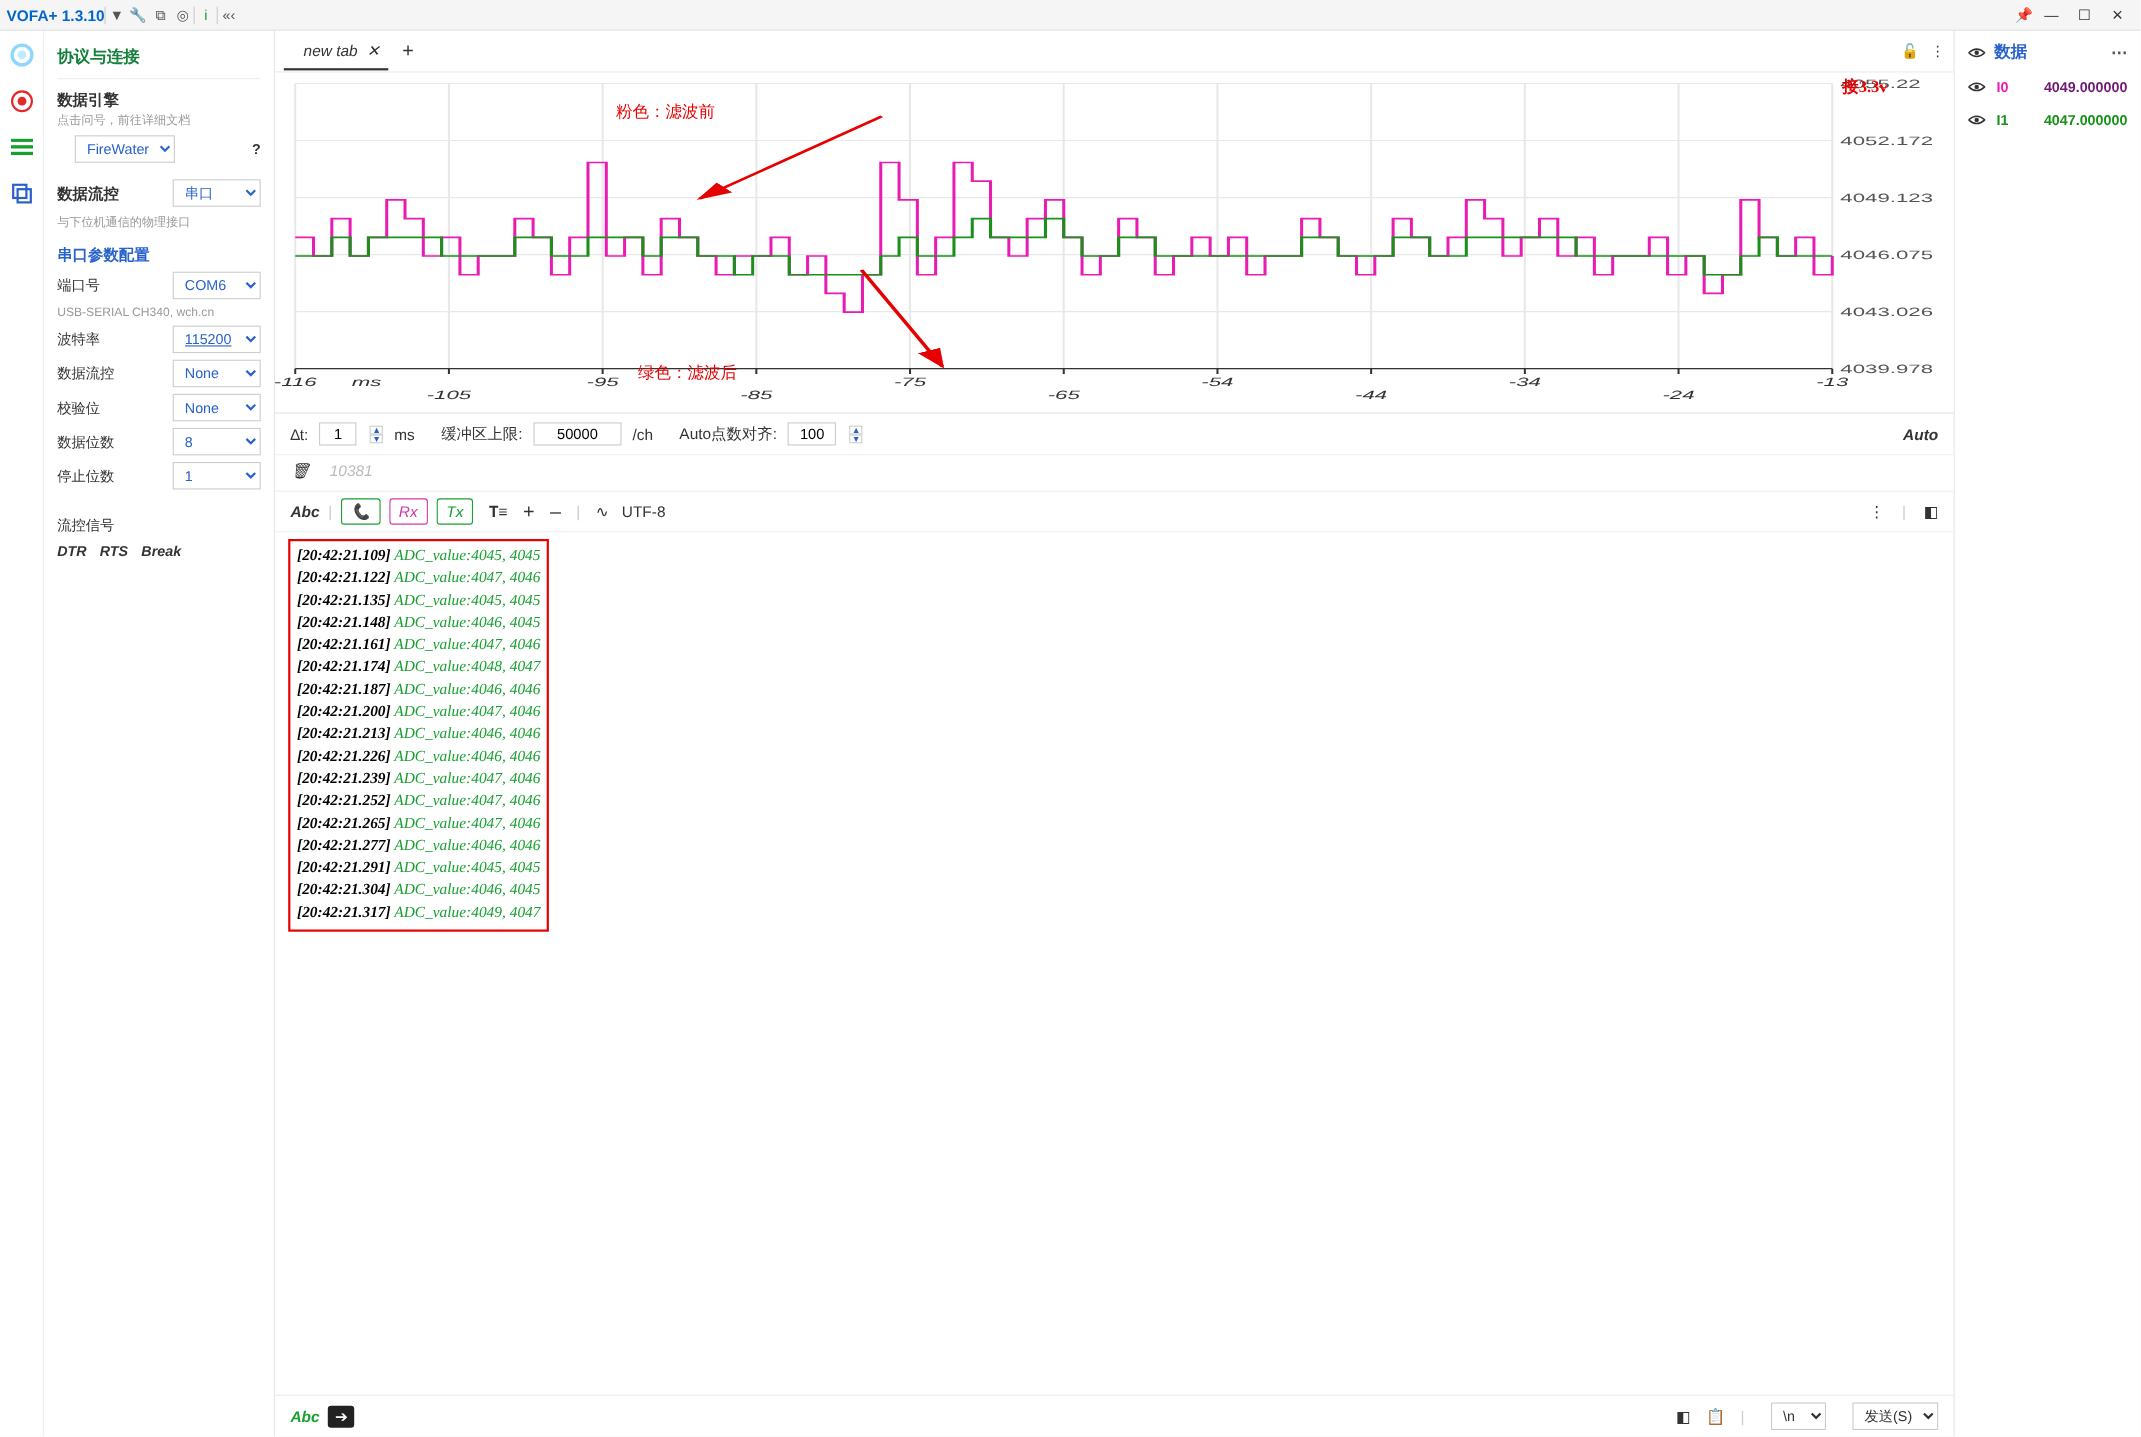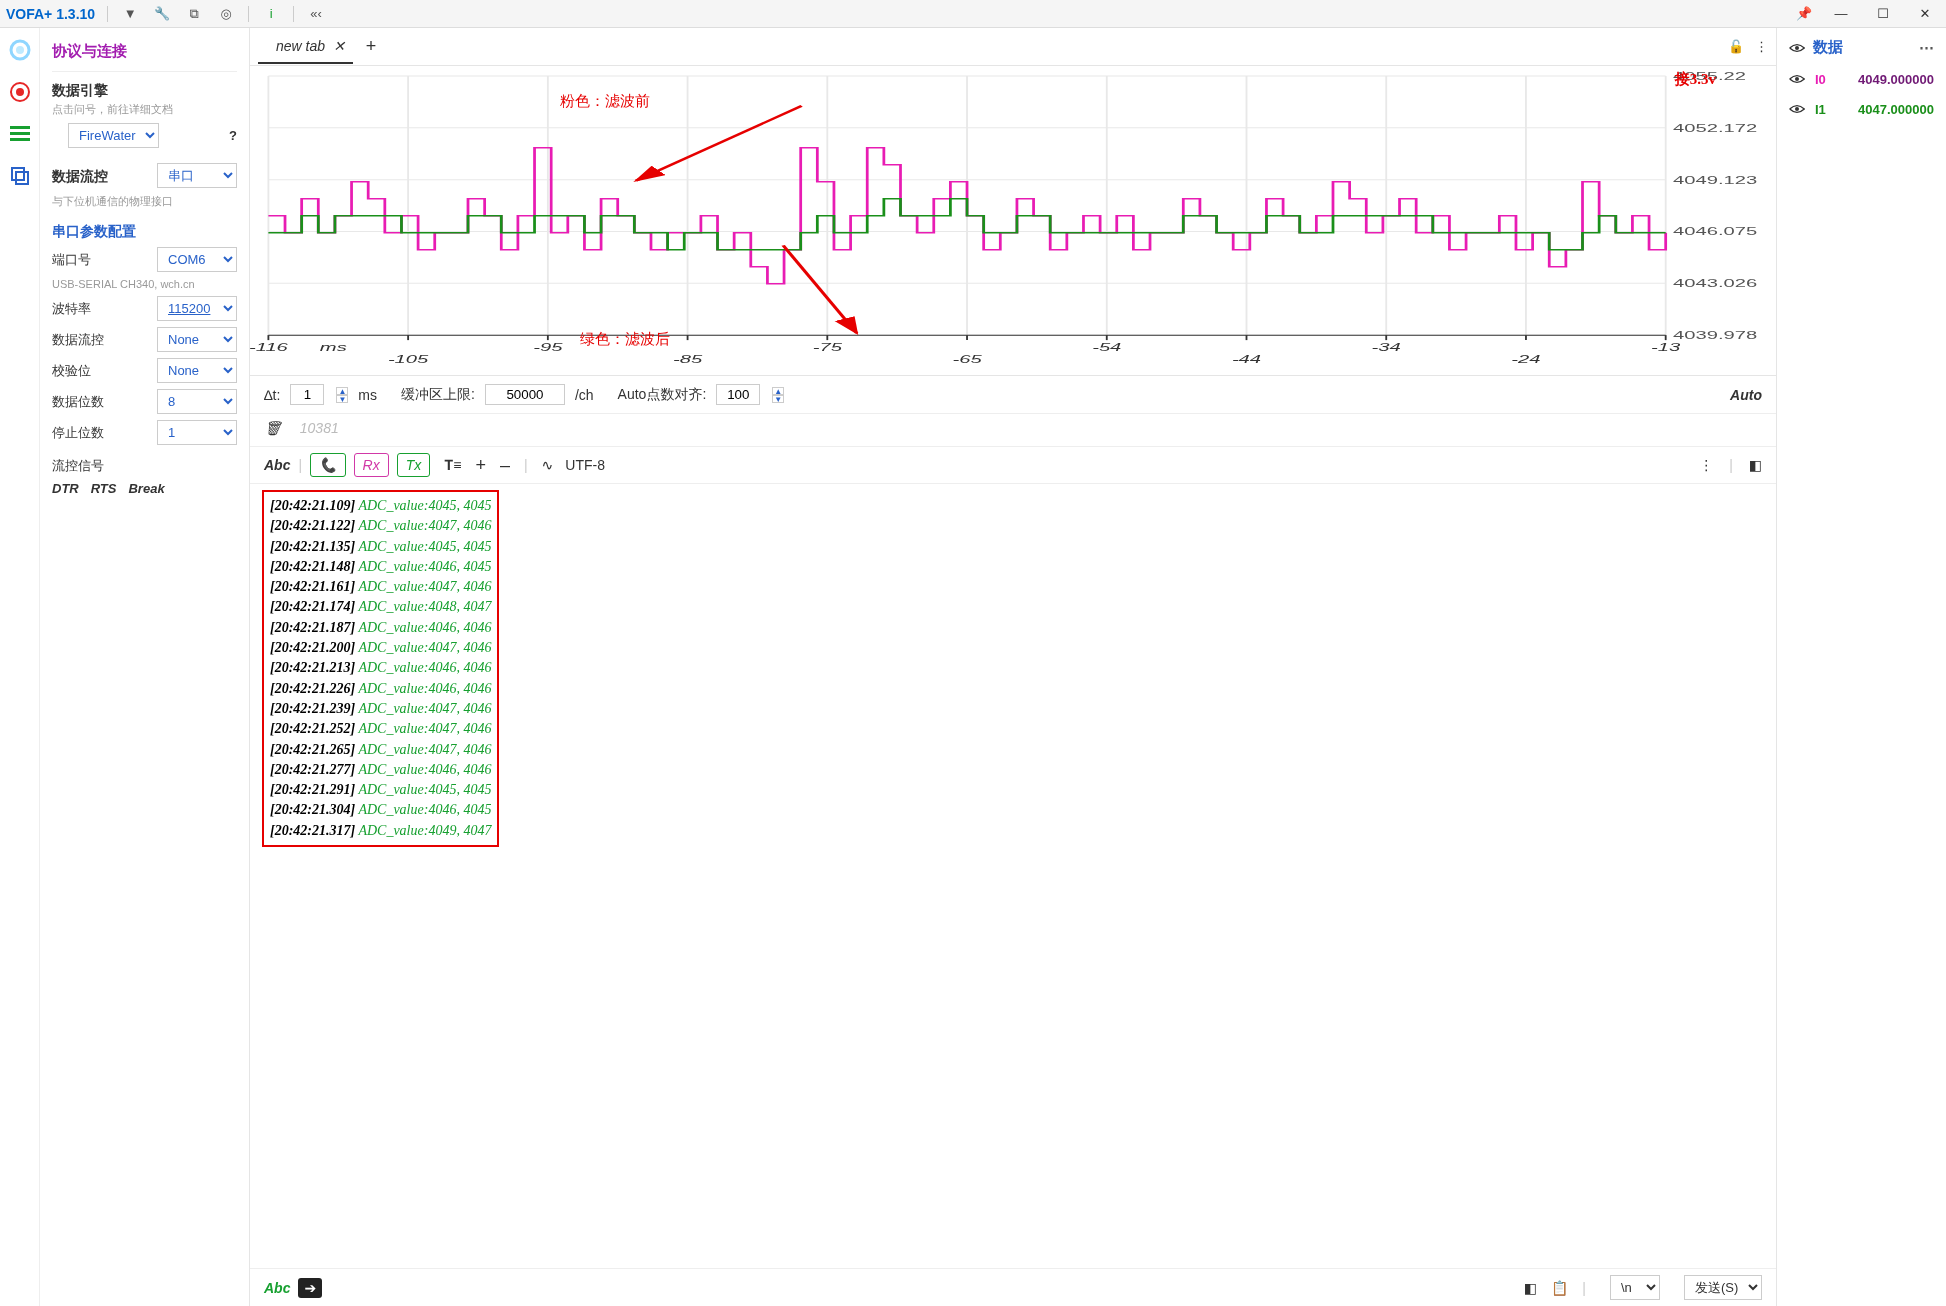--- a/index.html
+++ b/index.html
@@ -1,27 +1,27 @@
 <!DOCTYPE html>
 <html><head>
 <meta charset="utf-8">
 <style>
 * { box-sizing: border-box; margin: 0; padding: 0; }
 body { font-family: "Microsoft YaHei", Arial, sans-serif; font-size: 13px; background: #fff; color: #333; overflow: hidden; }
-.titlebar { height: 28px; display: flex; align-items: center; background: #f5f5f5; border-bottom: 1px solid #ddd; padding: 0 6px; gap: 12px; text-align: right; }
+.titlebar { height: 28px; display: flex; align-items: center; background: #f5f5f5; border-bottom: 1px solid #ddd; padding: 0 6px; gap: 0; text-align: right; }
 .titlebar .title { color: #0066cc; font-weight: bold; font-size: 14px; }
 .titlebar .tb-icon { width: 20px; height: 20px; display: flex; align-items: center; justify-content: center; cursor: pointer; color: #555; }
 .titlebar .sep { width: 1px; height: 16px; background: #ccc; }
 .titlebar .spacer { flex: 1; }
 .titlebar .win-btn { width: 30px; height: 24px; display: flex; align-items: center; justify-content: center; cursor: pointer; }
 .app { display: flex; height: calc(100vh - 28px); }
 .left-rail { width: 40px; background: #fff; border-right: 1px solid #eee; display: flex; flex-direction: column; align-items: center; padding-top: 10px; gap: 18px; }
 .rail-icon { width: 24px; height: 24px; cursor: pointer; display: flex; align-items: center; justify-content: center; }
 .sidebar { width: 210px; background: #fff; border-right: 1px solid #e5e5e5; padding: 8px 12px; overflow-y: auto; }
-.side-head { font-size: 15px; font-weight: bold; color: #a21caf; padding: 6px 0 10px; border-bottom: 1px solid #eee; margin-bottom: 10px; }
+.side-head { font-size: 15px; font-weight: bold; color: #15803d; padding: 6px 0 10px; border-bottom: 1px solid #eee; margin-bottom: 10px; }
 .side-section { font-size: 14px; font-weight: bold; color: #333; margin: 6px 0 2px; }
 .side-hint { font-size: 11px; color: #999; margin-bottom: 6px; }
 .side-row { display: flex; align-items: center; justify-content: space-between; margin: 6px 0; gap: 6px; }
 .side-row label { font-size: 13px; }
 .side-select { border: 1px solid #ccc; padding: 3px 6px; font-size: 13px; background: #fff; color: #333; min-width: 80px; margin-left: 16px; }
 .side-select.blue { color: #2962c9; }
 .side-sub { font-size: 14px; font-weight: bold; color: #2962c9; margin: 14px 0 6px; }
 .flow-sig { display: flex; gap: 12px; margin-top: 6px; font-style: italic; font-weight: bold; }
 .main { flex: 1; display: flex; flex-direction: column; background: #f5f5f5; }
 .tabbar { height: 38px; display: flex; align-items: center; background: #fff; border-bottom: 1px solid #e5e5e5; padding: 0 8px; }
@@ -139,21 +139,21 @@
         <select class="side-select blue"><option>None</option></select>
       </div>
     <div class="side-row">
         <label>数据位数</label>
         <select class="side-select blue"><option>8</option></select>
       </div>
     <div class="side-row">
         <label>停止位数</label>
         <select class="side-select blue"><option>1</option></select>
       </div>
-    <div class="side-row" style="margin-top:12px">
+    <div class="side-row" style="margin-top:24px">
         <label>流控信号</label>
       </div>
     <div class="flow-sig">
       <span>DTR</span>
       <span>RTS</span>
       <span>Break</span>
     </div>
   </div>
 
   <div class="main">

